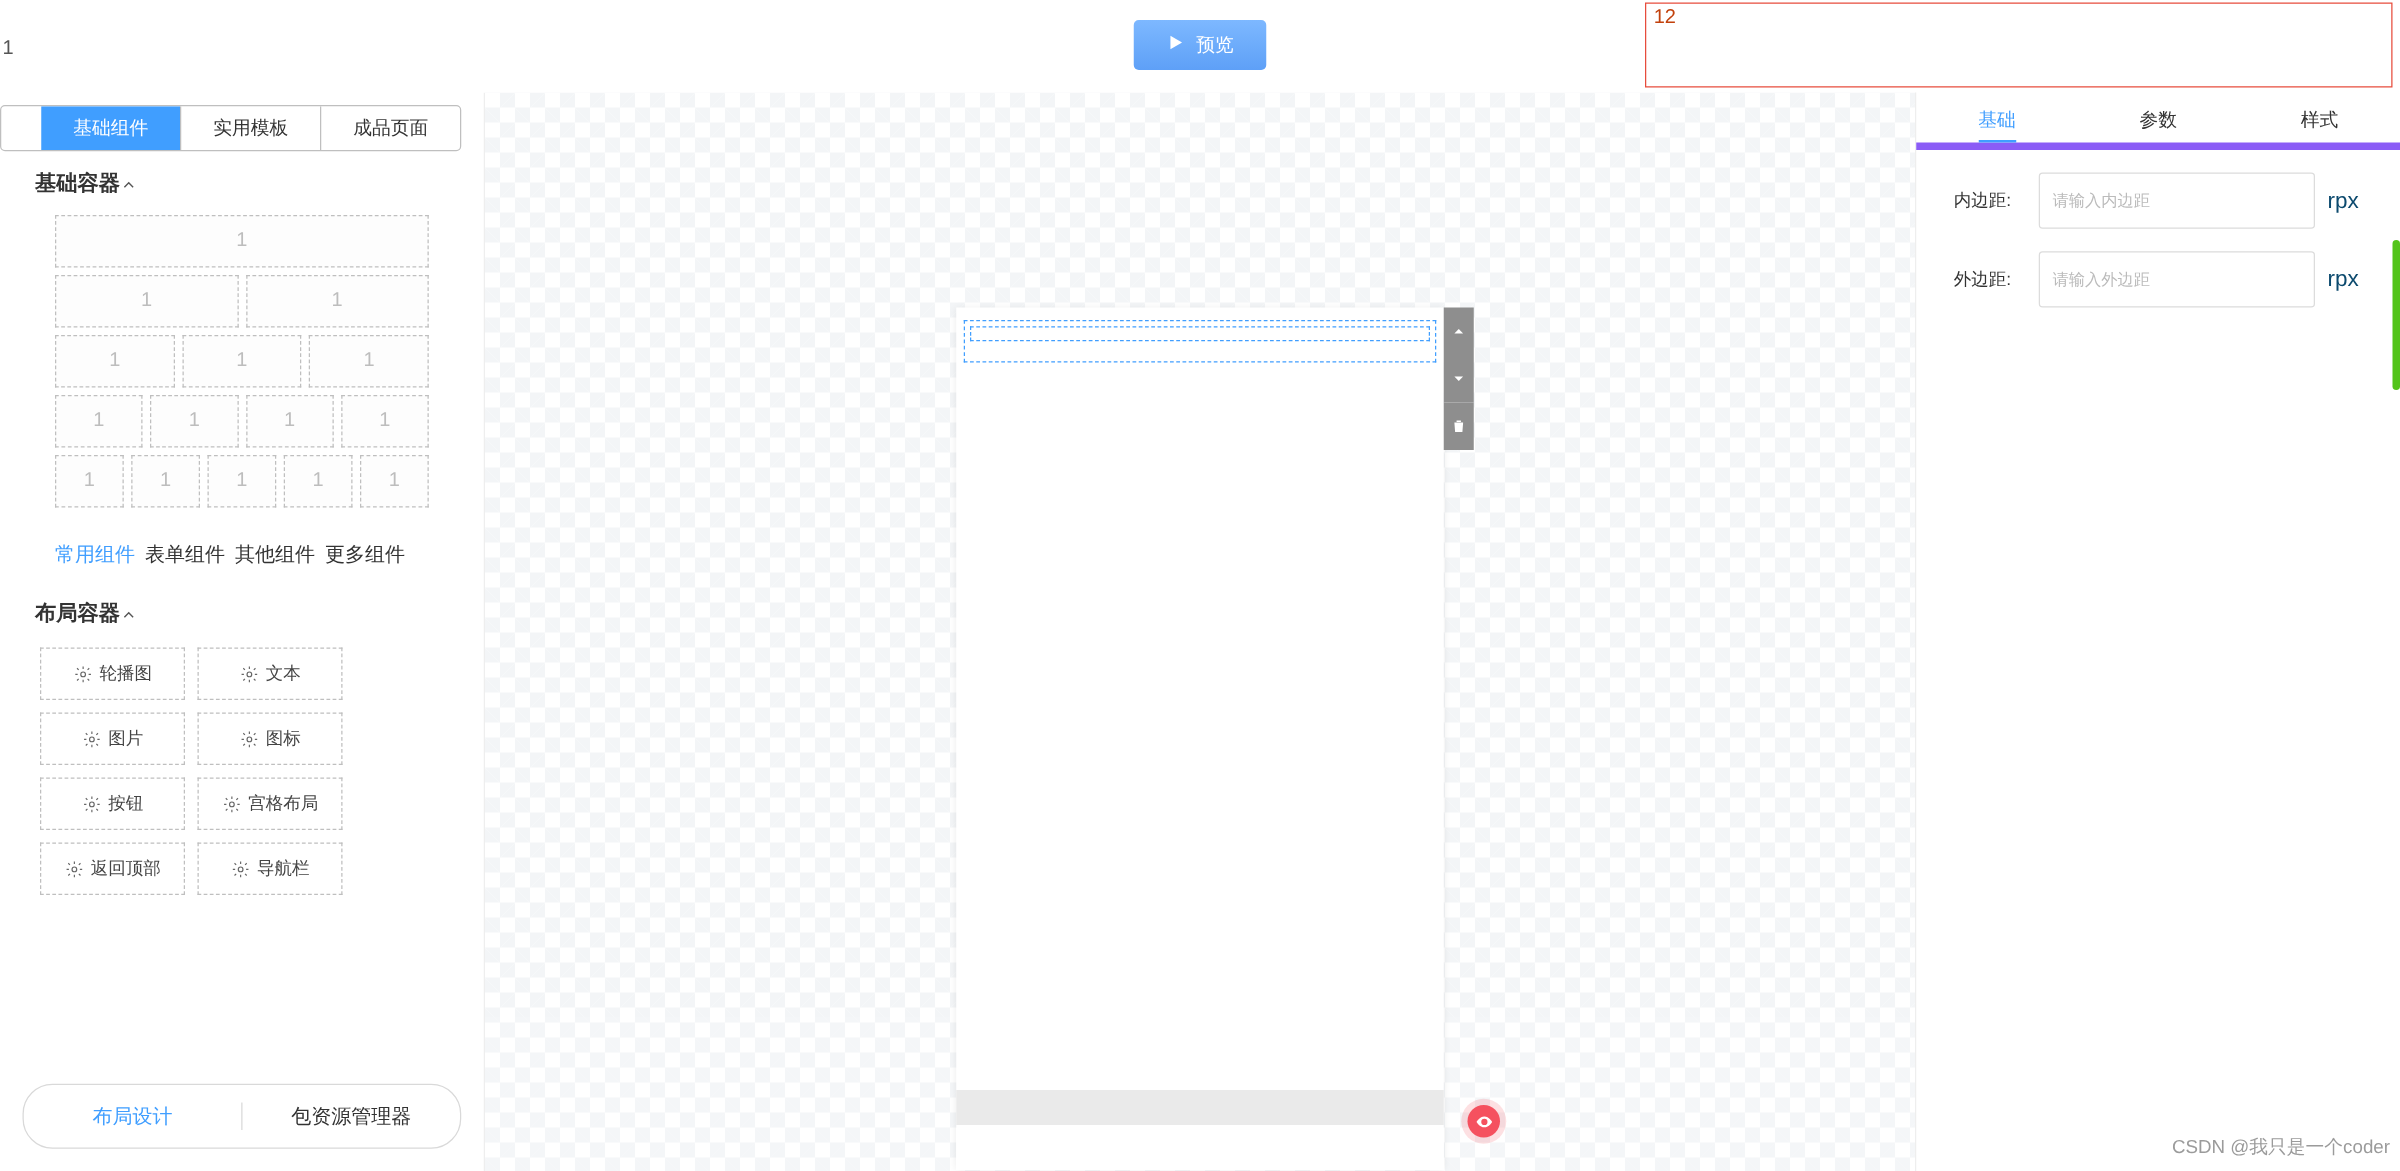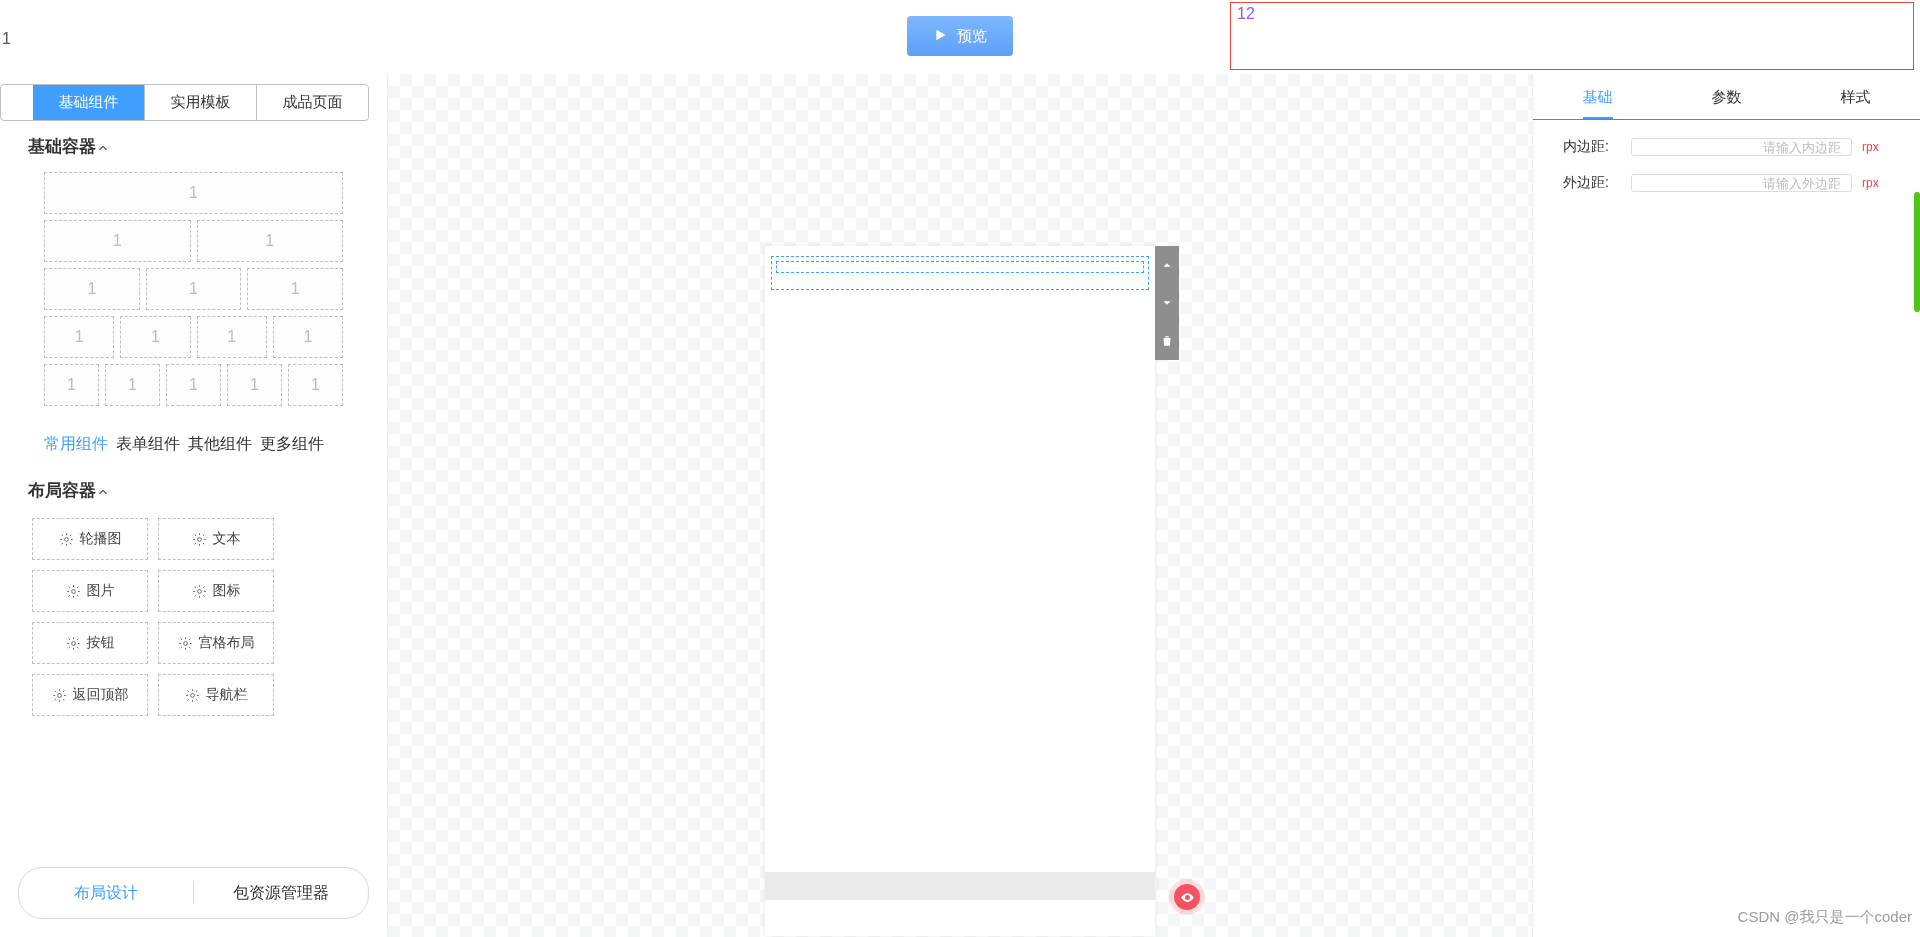--- a/index.html
+++ b/index.html
@@ -3,21 +3,21 @@
 <meta charset="utf-8">
 <style>
 * { box-sizing: border-box; margin: 0; padding: 0; }
 body { font-family: -apple-system, "PingFang SC", "Microsoft YaHei", sans-serif; font-size: 13px; color: #333; overflow: hidden; }
 .root { width: 1920px; height: 937px; display: flex; flex-direction: column; }
 
 
 .header { height: 74px; position: relative; background: #fff; }
 .header-num { position: absolute; left: 2px; top: 30px; font-size: 16px; color: #555; }
 .preview-btn { position: absolute; left: 50%; transform: translateX(-50%); top: 16px; height: 40px; padding: 0 26px; background: linear-gradient(180deg,#7db8ff 0%,#5ea0f7 100%); color: #fff; border: none; border-radius: 4px; font-size: 15px; display: inline-flex; align-items: center; gap: 8px; cursor: pointer; }
-.top-red-box { position: absolute; right: 6px; top: 2px; width: 684px; height: 68px; border: 1px solid #e74c3c; padding: 2px 6px; font-size: 16px; color: #8b5cf6; }
+.top-red-box { position: absolute; right: 6px; top: 2px; width: 598px; height: 68px; border: 1px solid #e74c3c; padding: 2px 6px; font-size: 16px; color: #c2410c; }
 
 .main { flex: 1; display: flex; min-height: 0; }
 
 
 .left { width: 388px; background: #fff; display: flex; flex-direction: column; border-right: 1px solid #eee; }
 .tabs { display: flex; margin: 10px 18px 0 0; border: 1px solid #bfbfbf; border-radius: 4px; overflow: hidden; padding-left: 32px; }
 .tabs > div { flex: 1; text-align: center; padding: 8px 0; cursor: pointer; font-size: 15px; }
 .tabs > div + div { border-left: 1px solid #bfbfbf; }
 .tabs > div.active { background: #409eff; color: #fff; }
 
@@ -56,28 +56,28 @@
 .ph-bot1 { position: absolute; left: 0; right: 0; bottom: 36px; height: 28px; background: #eaeaea; }
 .ph-bot2 { position: absolute; left: 0; right: 0; bottom: 0; height: 34px; background: #fff; }
 .tool-col { position: absolute; top: 172px; left: calc(50% + 195px); width: 24px; display: flex; flex-direction: column; }
 .tool-col > div { width: 24px; height: 38px; background: #8e8e8e; color: #fff; display: flex; align-items: center; justify-content: center; cursor: pointer; }
 .tool-col svg { width: 14px; height: 14px; fill: #fff; }
 .fab { position: absolute; top: 810px; left: calc(50% + 214px); width: 26px; height: 26px; border-radius: 50%; background: #f5515f; box-shadow: 0 0 0 5px rgba(245,81,95,.18); display: flex; align-items: center; justify-content: center; cursor: pointer; }
 .fab svg { width: 15px; height: 15px; fill: #fff; }
 
 
 .right { width: 388px; background: #fff; border-left: 1px solid #eee; display: flex; flex-direction: column; }
-.rtabs { display: flex; height: 46px; border-bottom: 1px solid #8b5cf6; }
+.rtabs { display: flex; height: 46px; border-bottom: 6px solid #8b5cf6; }
 .rtabs > div { flex: 1; text-align: center; line-height: 46px; cursor: pointer; font-size: 15px; }
 .rtabs > div.active { color: #409eff; position: relative; }
 .rtabs > div.active::after { content: ""; position: absolute; left: 50%; bottom: 0; transform: translateX(-50%); width: 30px; height: 2px; background: #409eff; }
 .prop-row { display: flex; align-items: center; gap: 10px; padding: 18px 30px 0 30px; }
 .prop-row label { width: 58px; font-size: 14px; color: #333; }
-.prop-row input { flex: 1; height: 18px; border: 1px solid #dcdcdc; border-radius: 3px; padding: 0 10px; font-size: 13px; text-align: right; }
-.prop-row .unit { width: 28px; color: #ef4444; font-size: 12px; }
+.prop-row input { flex: 1; height: 45px; border: 1px solid #dcdcdc; border-radius: 3px; padding: 0 10px; font-size: 13px; }
+.prop-row .unit { width: 28px; color: #0c4a6e; font-size: 18px; }
 .right-scroll { position: absolute; right: 0; top: 118px; width: 6px; height: 120px; background: #53c41a; border-radius: 3px; }
 
 .watermark { position: absolute; right: 8px; bottom: 10px; font-size: 15px; color: #9b9b9b; pointer-events: none; }
 
 input::placeholder { color: #bbb; }
 </style>
 </head>
 <body>
 
 <div class="root">

